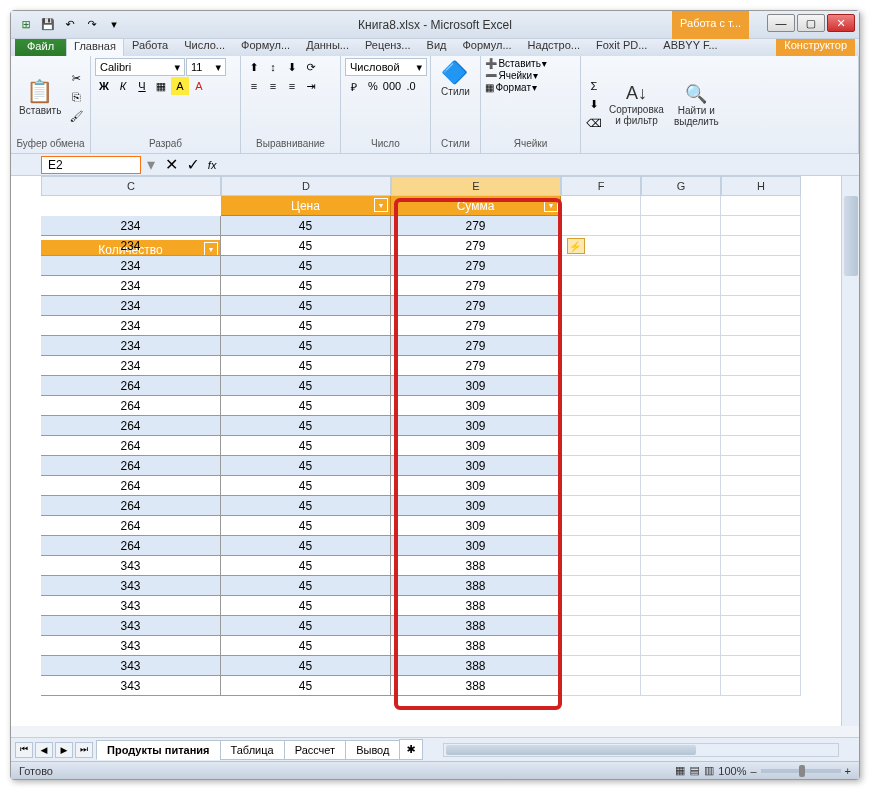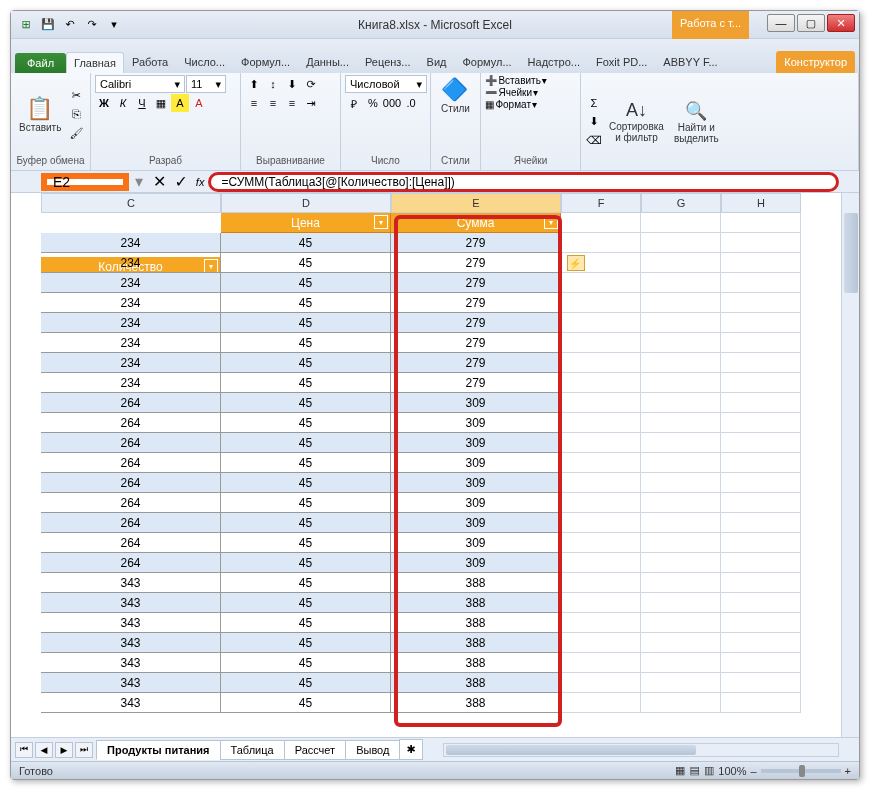--- a/index.html
+++ b/index.html
@@ -6,37 +6,37 @@
 body { background: #fff; width: 879px; height: 800px; overflow: hidden; position: relative; }
 .window { position: absolute; top: 10px; left: 10px; width: 850px; height: 770px; border: 1px solid #999; background: #f0f3f8; box-shadow: 2px 2px 6px rgba(0,0,0,0.3); border-radius: 4px; }
 .titlebar { height: 28px; background: linear-gradient(#e8eef7, #d6e0ec); display: flex; align-items: center; border-bottom: 1px solid #c5d0de; position: relative; }
 .qat { display: flex; align-items: center; gap: 4px; padding-left: 6px; }
 .qat-icon { width: 18px; height: 18px; display: flex; align-items: center; justify-content: center; font-size: 11px; }
 .title-center { position: absolute; left: 50%; transform: translateX(-50%); font-size: 12px; color: #333; }
 .table-tools { position: absolute; right: 110px; background: #f0a030; color: white; font-size: 11px; padding: 6px 8px; height: 28px; }
 .win-btns { position: absolute; right: 4px; top: 3px; display: flex; gap: 2px; }
 .win-btn { width: 28px; height: 18px; border: 1px solid #888; border-radius: 2px; display: flex; align-items: center; justify-content: center; font-size: 11px; background: linear-gradient(#f5f5f5,#ddd); }
 .win-btn.close { background: linear-gradient(#f08080,#d03030); color: white; border-color: #a02020; }
-.ribbon-tabs { height: 34px; display: flex; align-items: flex-end; padding-left: 4px; background: linear-gradient(#e8eef7, #d6e0ec); gap: 0; }
+.ribbon-tabs { height: 17px; display: flex; align-items: flex-end; padding-left: 4px; background: linear-gradient(#e8eef7, #d6e0ec); gap: 0; }
 .file-tab { background: linear-gradient(#3a8f3a,#2a7a2a); color: white; padding: 4px 12px; font-size: 11px; border-radius: 3px 3px 0 0; }
 .rtab { padding: 4px 7px; font-size: 11px; color: #333; border: 1px solid transparent; }
 .rtab.active { background: #f5f8fc; border: 1px solid #c5d0de; border-bottom: none; border-radius: 3px 3px 0 0; }
 .rtab.construct { background: #f0a030; color: white; border-radius: 3px 3px 0 0; }
 .ribbon-body { height: 98px; background: linear-gradient(#f5f8fc,#e8eef7); border-bottom: 1px solid #c5d0de; display: flex; }
 .rgroup { border-right: 1px solid #c5d0de; padding: 2px 4px; display: flex; flex-direction: column; justify-content: space-between; position: relative; }
 .rgroup-label { font-size: 10px; color: #555; text-align: center; padding: 2px 0; }
 .rgroup-content { flex: 1; display: flex; align-items: center; gap: 2px; }
 .big-btn { display: flex; flex-direction: column; align-items: center; font-size: 10px; color: #333; padding: 2px 4px; }
 .big-btn .icon { font-size: 22px; }
 .mini-btn { width: 18px; height: 18px; display: inline-flex; align-items: center; justify-content: center; font-size: 11px; border: 1px solid transparent; }
 .stack { display: flex; flex-direction: column; gap: 1px; }
 .row { display: flex; gap: 1px; align-items: center; }
 .combo { height: 18px; border: 1px solid #b5c5d5; background: white; font-size: 11px; padding: 0 4px; display: flex; align-items: center; justify-content: space-between; }
 .namebox-row { height: 22px; display: flex; align-items: center; border-bottom: 1px solid #c5d0de; background: #e8eef7; }
-.namebox { width: 88px; height: 18px; background: white; border: 6px solid #f97316; margin-left: 30px; font-size: 14px; padding: 0 6px; display: flex; align-items: center; }
+.namebox { width: 100px; height: 18px; background: white; border: 1px solid #f97316; margin-left: 30px; font-size: 12px; padding: 0 6px; display: flex; align-items: center; }
 .fx-label { margin: 0 4px; font-size: 11px; font-style: italic; }
 .formula-bar { flex: 1; height: 20px; background: white; border: 3px solid #d02020; border-radius: 10px; margin-right: 20px; padding: 0 10px; font-size: 12px; display: flex; align-items: center; }
 .sheet-area { position: relative; height: 550px; display: flex; background: white; }
 .colhead-row { height: 20px; display: flex; position: absolute; top: 0; left: 30px; right: 18px; }
 .colhead { border: 1px solid #c5d0de; background: #e8eef7; text-align: center; font-size: 11px; color: #333; display: flex; align-items: center; justify-content: center; height: 20px; }
 .colhead.sel { background: #f9d78c; }
 .grid { position: absolute; top: 20px; left: 30px; right: 18px; bottom: 0; overflow: hidden; }
 .gridrow { display: flex; height: 20px; position: relative; }
 .cell { border-right: 1px solid #999; border-bottom: 1px solid #999; font-size: 12px; display: flex; align-items: center; justify-content: center; height: 20px; }
 .cell.tblhead { background: #f5a623; color: white; font-weight: normal; border-color: #d08010; position: relative; }
@@ -214,21 +214,20 @@
       </div>
     </div>
   </div>
 
   <div class="namebox-row">
     <div class="namebox">E2</div>
     <span style="padding:0 6px;color:#888">▾</span>
     <span style="padding:0 4px">✕</span>
     <span style="padding:0 4px">✓</span>
     <span class="fx-label">fx</span>
-    <div class="formula-bar">=СУММ(Таблица3[@[Количество]:[Цена]])</div>
   </div>
 
   <div class="sheet-area">
     <div class="colhead-row" id="colheads">
         <div class="colhead" style="width: 180px;">C</div>
         <div class="colhead" style="width: 170px;">D</div>
         <div class="colhead sel" style="width: 170px;">E</div>
         <div class="colhead" style="width: 80px;">F</div>
         <div class="colhead" style="width: 80px;">G</div>
         <div class="colhead" style="width: 80px;">H</div>

